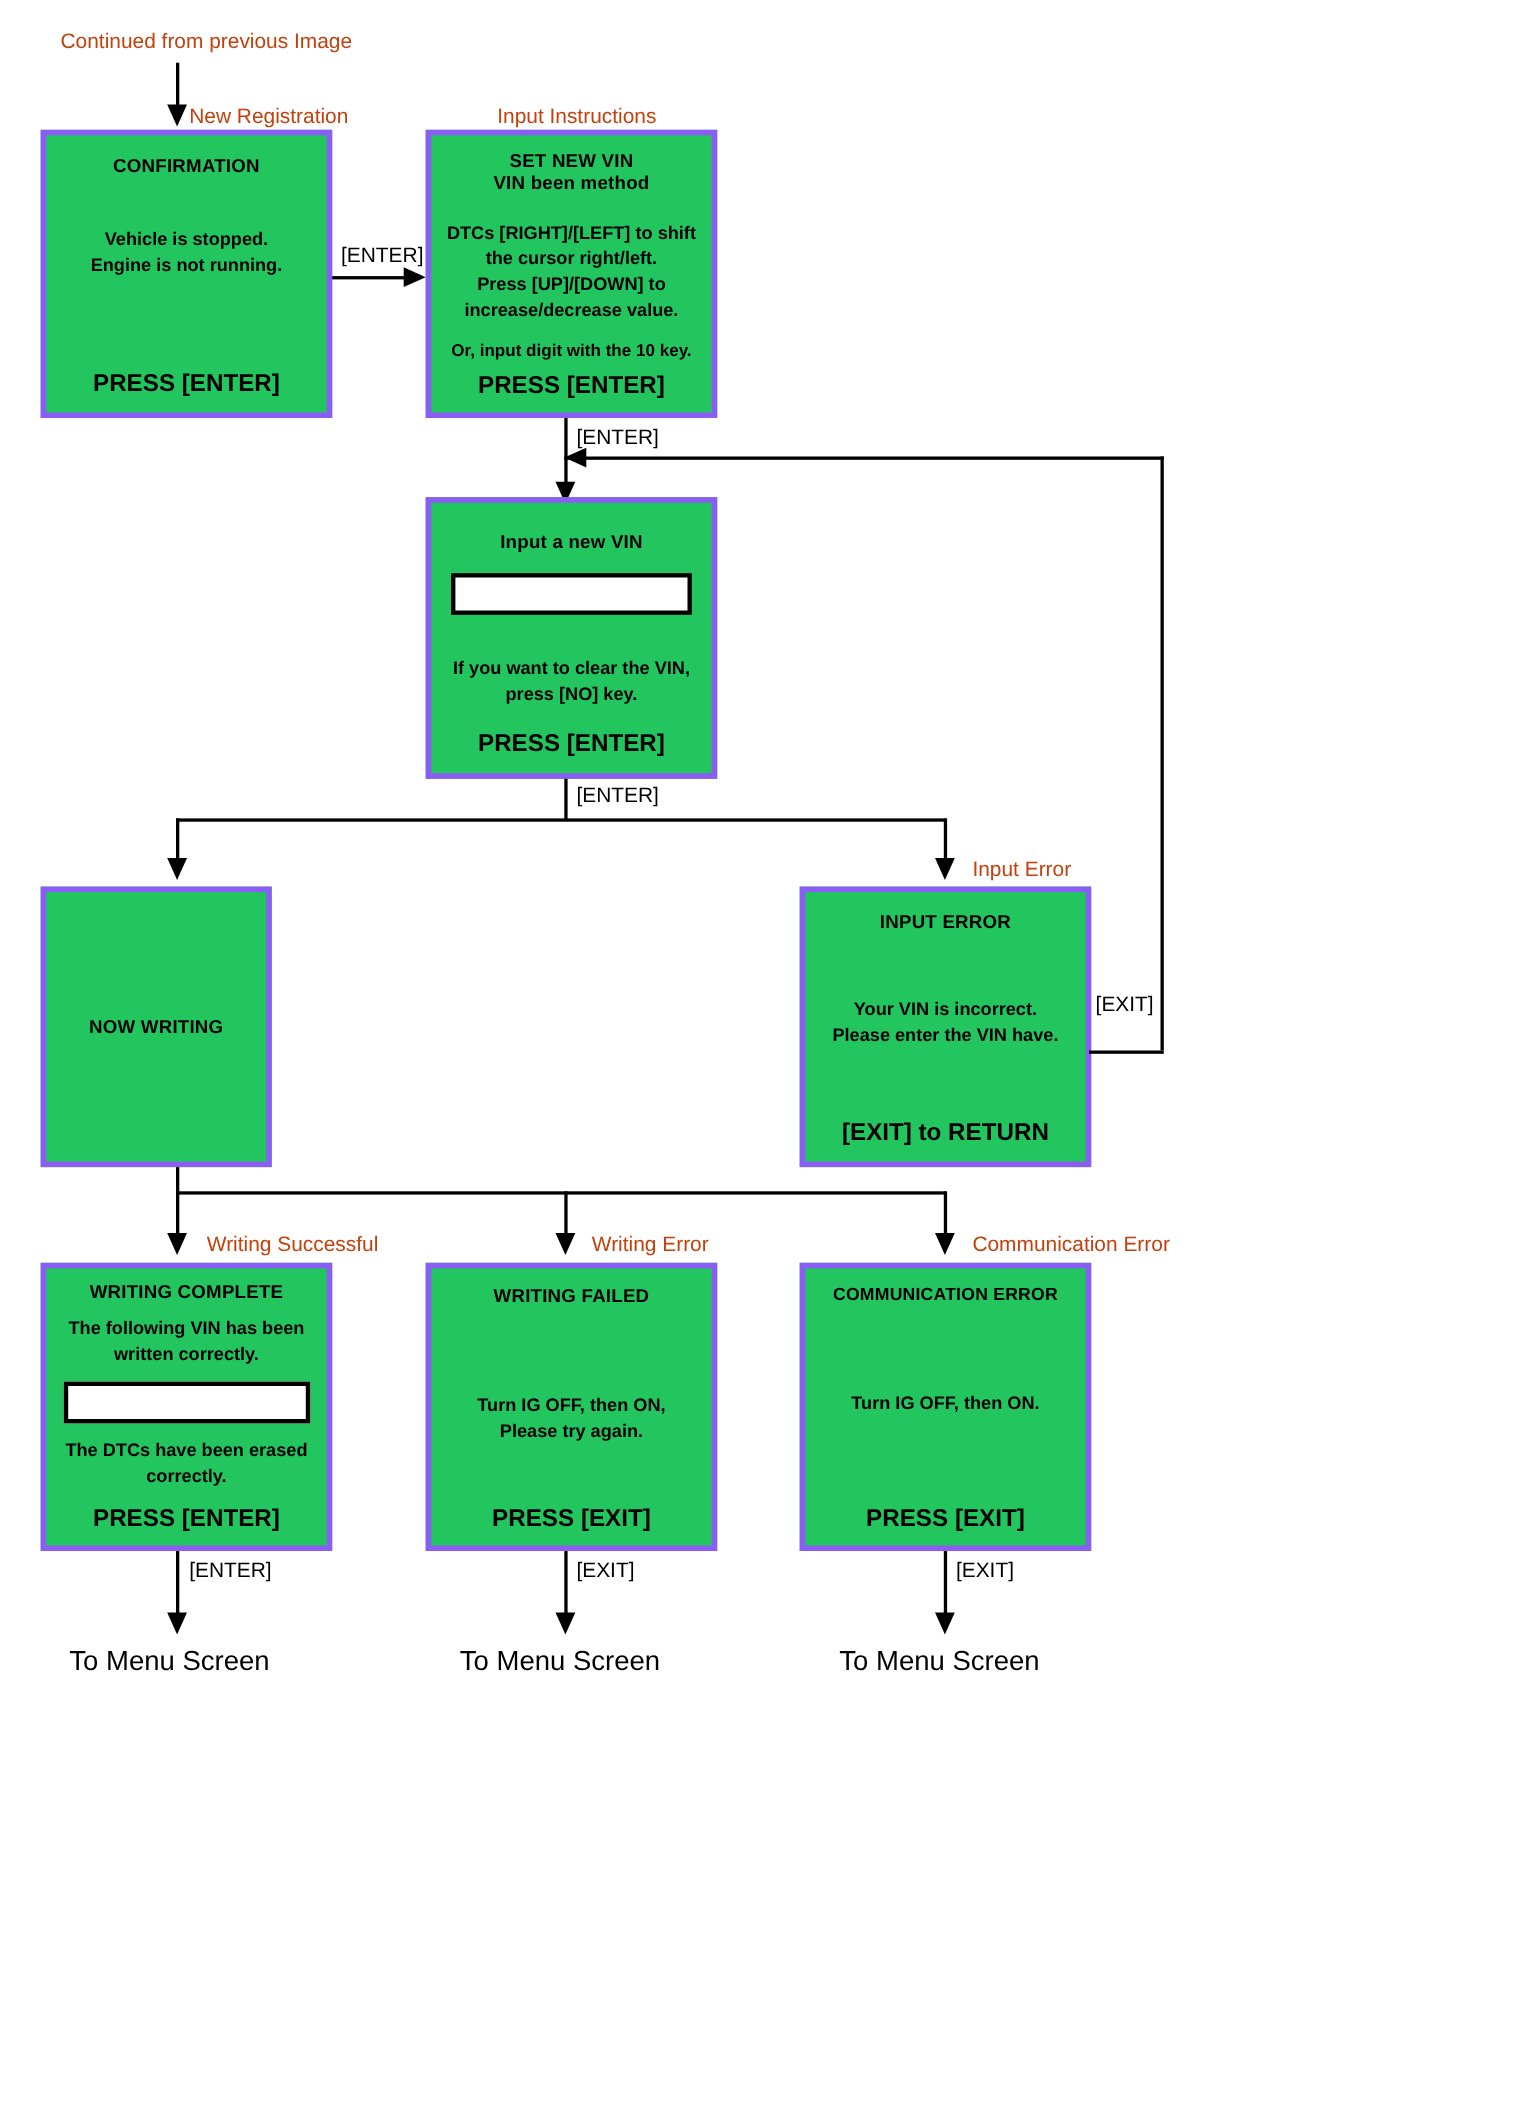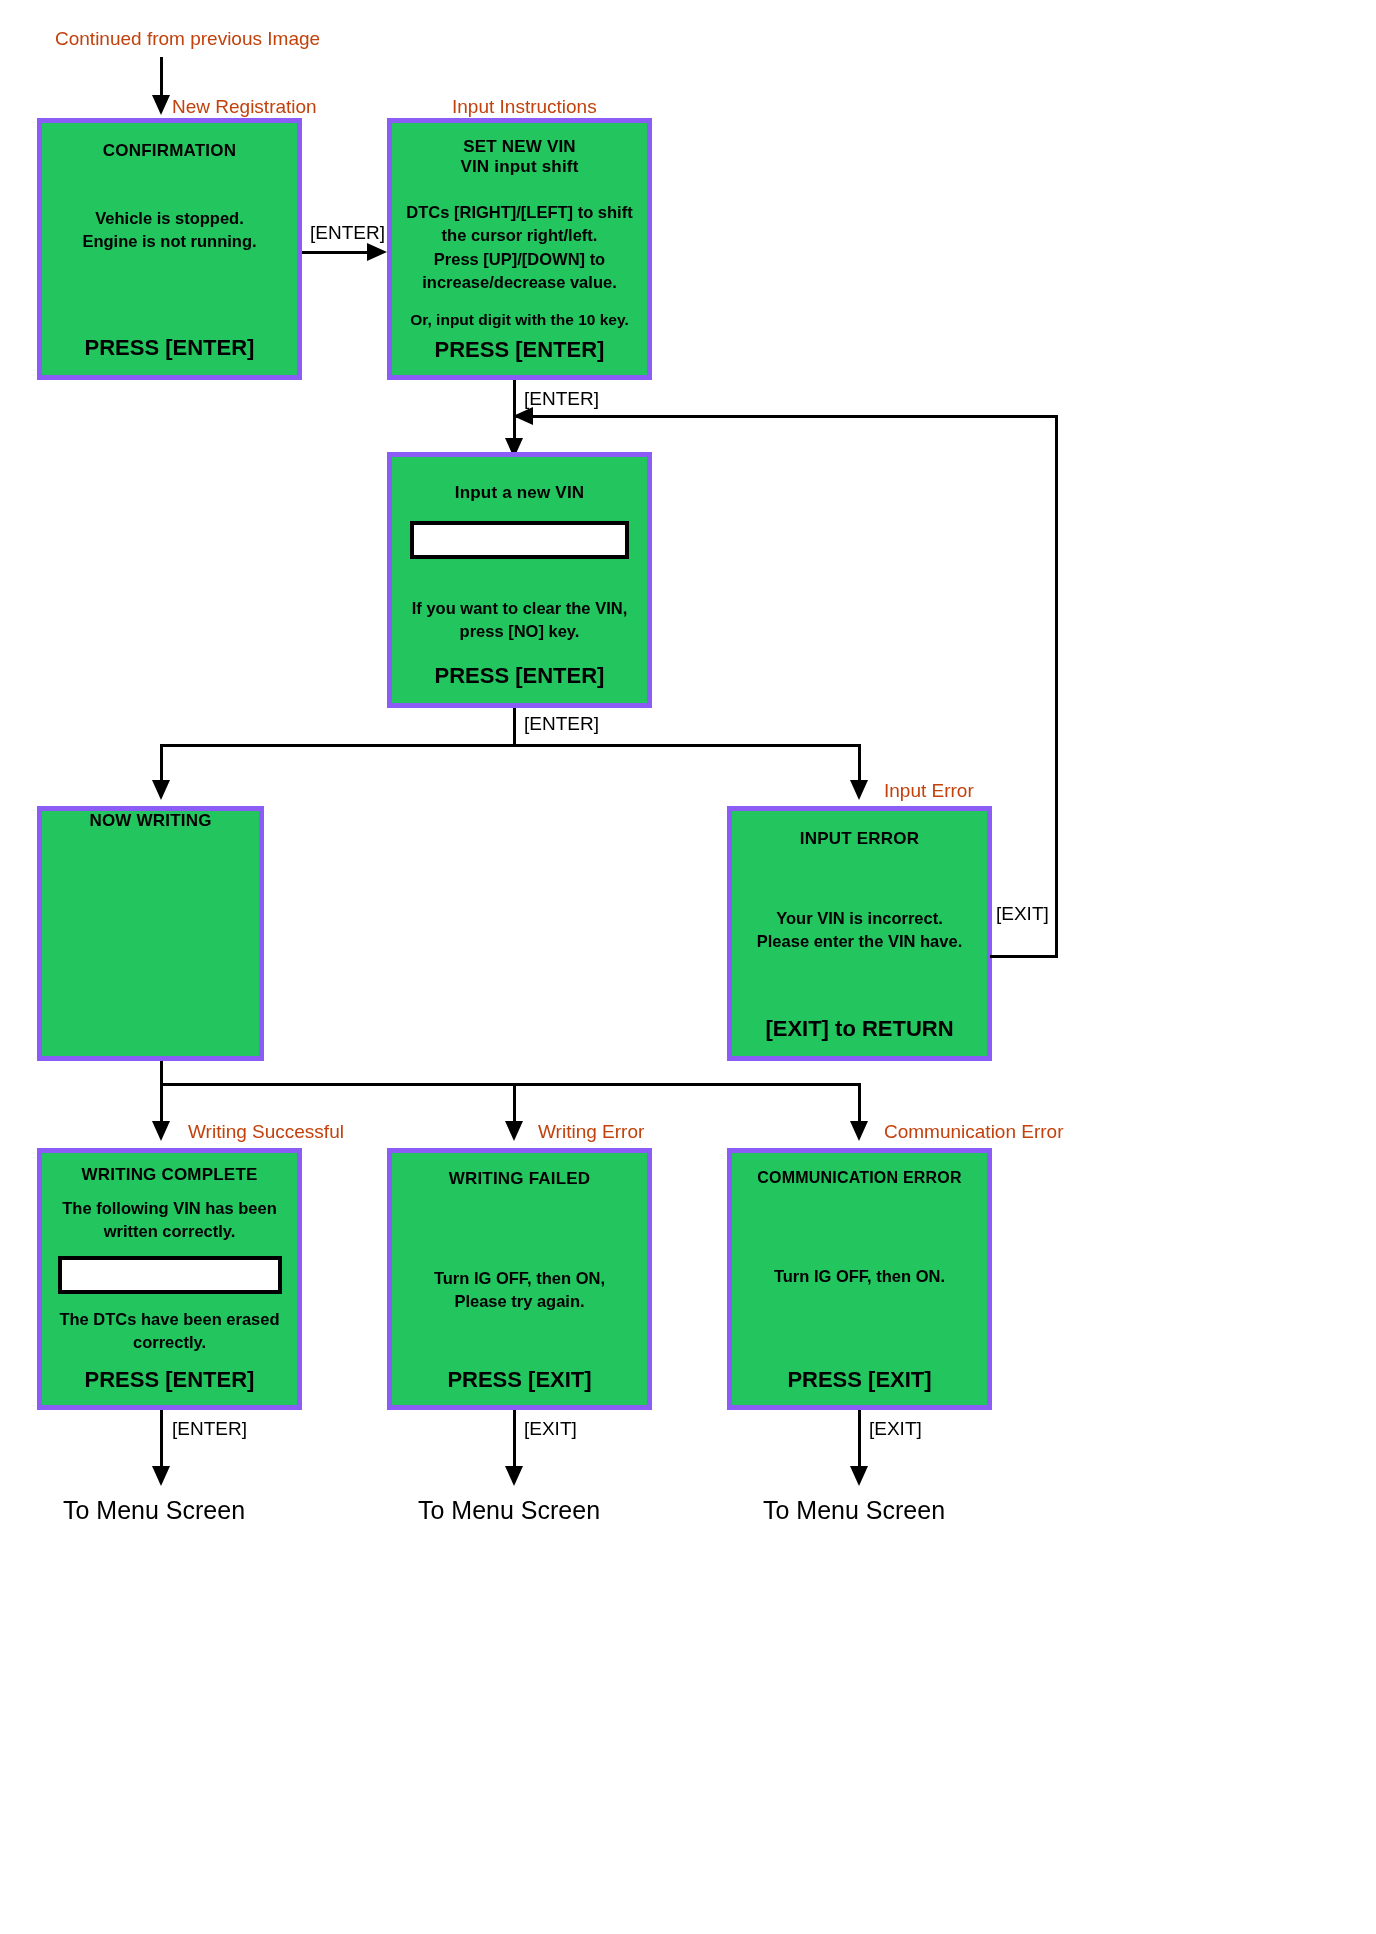--- a/index.html
+++ b/index.html
@@ -129,21 +129,21 @@
     <div class="screen-title">CONFIRMATION</div>
     <div style="height:46px;"></div>
     <div class="screen-line">Vehicle is stopped.</div>
     <div class="screen-line">Engine is not running.</div>
     <div class="spacer"></div>
     <div class="screen-footer">PRESS [ENTER]</div>
   </div>
 
   <div class="screen-box" style="left:387px; top:118px; width:265px; height:262px; padding:14px 6px 12px 6px;">
     <div class="screen-title">SET NEW VIN</div>
-    <div class="screen-title">VIN input shift</div>
+    <div class="screen-title">VIN been method</div>
     <div style="height:24px;"></div>
     <div class="screen-line">DTCs [RIGHT]/[LEFT] to shift</div>
     <div class="screen-line">the cursor right/left.</div>
     <div class="screen-line">Press [UP]/[DOWN] to</div>
     <div class="screen-line">increase/decrease value.</div>
     <div style="height:14px;"></div>
     <div class="screen-line" style="font-size:15.5px;">Or, input digit with the 10 key.</div>
     <div class="spacer"></div>
     <div class="screen-footer">PRESS [ENTER]</div>
   </div>
@@ -176,21 +176,21 @@
   <div class="ln-h" style="left:160px; top:744px; width:700px;"></div>
 
   <div class="ln-v" style="left:160px; top:744px; height:46px;"></div>
   <div class="arrow-down" style="left:152px; top:780px;"></div>
 
   <div class="ln-v" style="left:858px; top:744px; height:46px;"></div>
   <div class="arrow-down" style="left:850px; top:780px;"></div>
 
   <div class="caption" style="left:884px; top:780px;">Input Error</div>
 
-  <div class="screen-box" style="left:37px; top:806px; width:227px; height:255px; justify-content:flex-start;">
+  <div class="screen-box" style="left:37px; top:806px; width:210px; height:255px; justify-content:center;">
     <div class="screen-title">NOW WRITING</div>
   </div>
 
   <div class="screen-box" style="left:727px; top:806px; width:265px; height:255px; padding:18px 8px 14px 8px;">
     <div class="screen-title">INPUT ERROR</div>
     <div style="height:58px;"></div>
     <div class="screen-line">Your VIN is incorrect.</div>
     <div class="screen-line">Please enter the VIN have.</div>
     <div class="spacer"></div>
     <div class="screen-footer">[EXIT] to RETURN</div>

